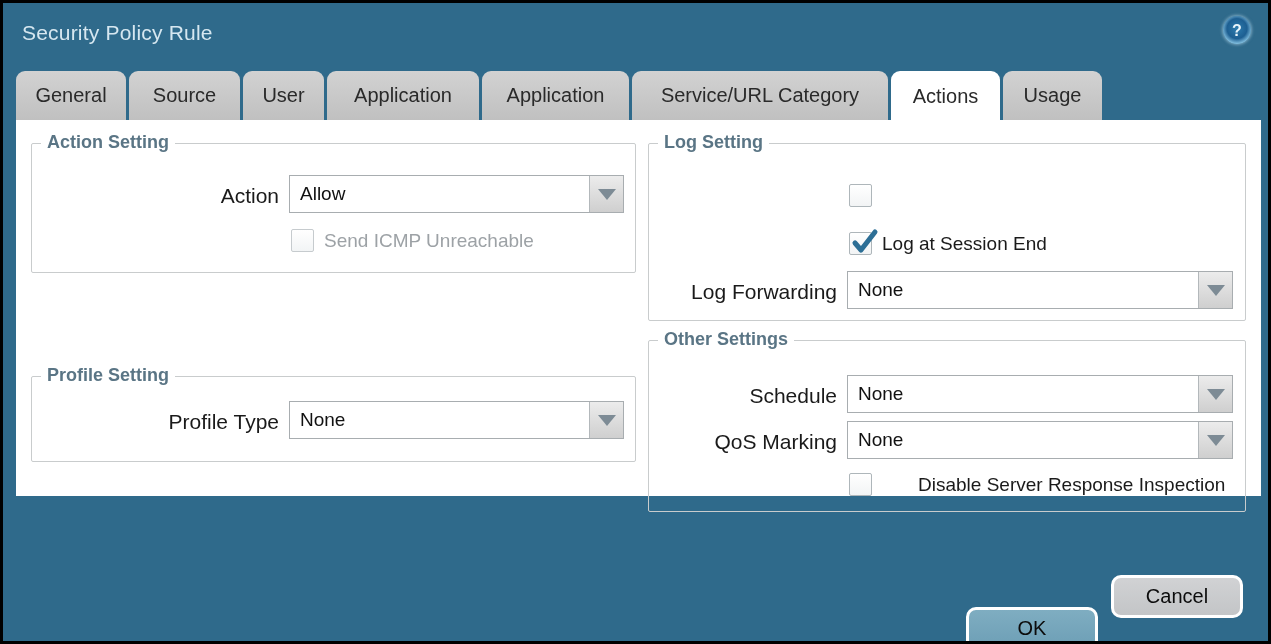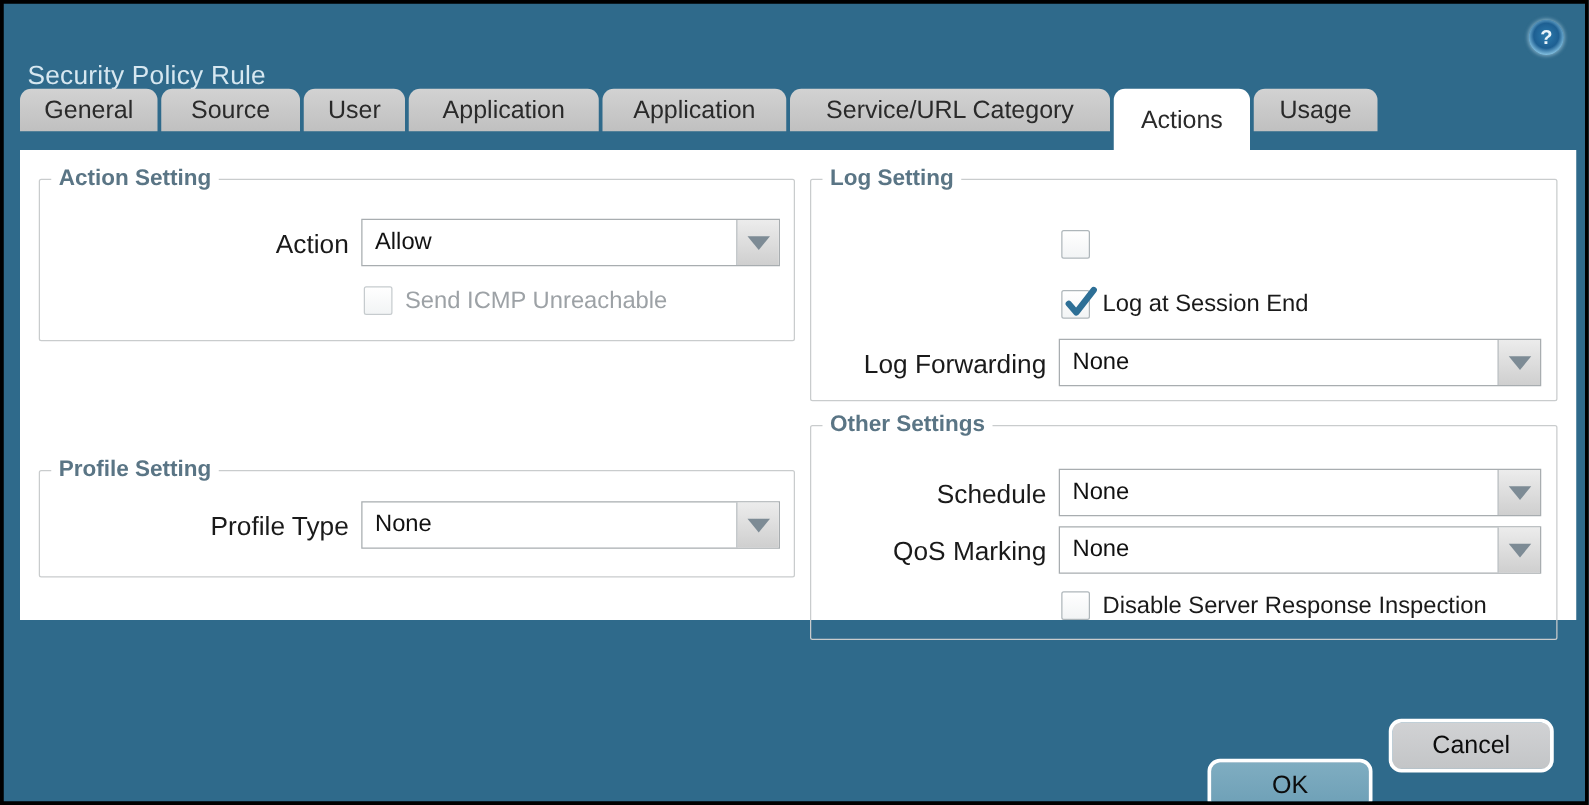--- a/index.html
+++ b/index.html
@@ -16,21 +16,20 @@
   }
 
   
   .dialog-title {
     position: absolute;
     left: 19px;
     top: 18px;
     font-size: 21px;
     color: #d6e7f0;
     letter-spacing: 0.2px;
-    margin-top: 28px;
   }
   .help-btn {
     position: absolute;
     right: 17px;
     top: 13px;
     width: 28px;
     height: 28px;
     border-radius: 50%;
     background: radial-gradient(circle at 50% 45%, #2e7cae 0%, #1d5f92 48%, #7fbcdd 72%, #d9eef8 100%);
     box-shadow: 0 0 3px 1px rgba(200,230,245,0.5);
@@ -47,21 +46,21 @@
 
   
   .tabbar {
     position: absolute;
     left: 13px;
     top: 68px;
     height: 50px;
     display: flex;
   }
   .tab {
-    height: 34px;
+    height: 49px;
     margin-right: 3px;
     display: flex;
     align-items: center;
     justify-content: center;
     background: linear-gradient(#d2d2d2, #c0c0c0);
     border-radius: 9px 9px 0 0;
     font-size: 20px;
     color: #2a2a2a;
     cursor: pointer;
   }
@@ -274,21 +273,21 @@
             <span class="dd-arrow"></span>
           </span>
       </div>
       <span class="field-label" style="left:0; top:89px; width:188px;">QoS Marking</span>
       <div class="dropdown" style="left:198px; top:80px; width:386px;">
         <span class="dd-value">None</span>
         <span class="dd-btn">
             <span class="dd-arrow"></span>
           </span>
       </div>
-      <div class="check-row" style="left:200px; top:132px;">
+      <div class="check-row" style="left:200px; top:132px;gap:36px;">
         <span class="checkbox"></span>
         <span class="check-label">Disable Server Response Inspection</span>
       </div>
     </div>
 
   </div>
 
   <div class="btn btn-ok">OK</div>
   <div class="btn btn-cancel">Cancel</div>
 

